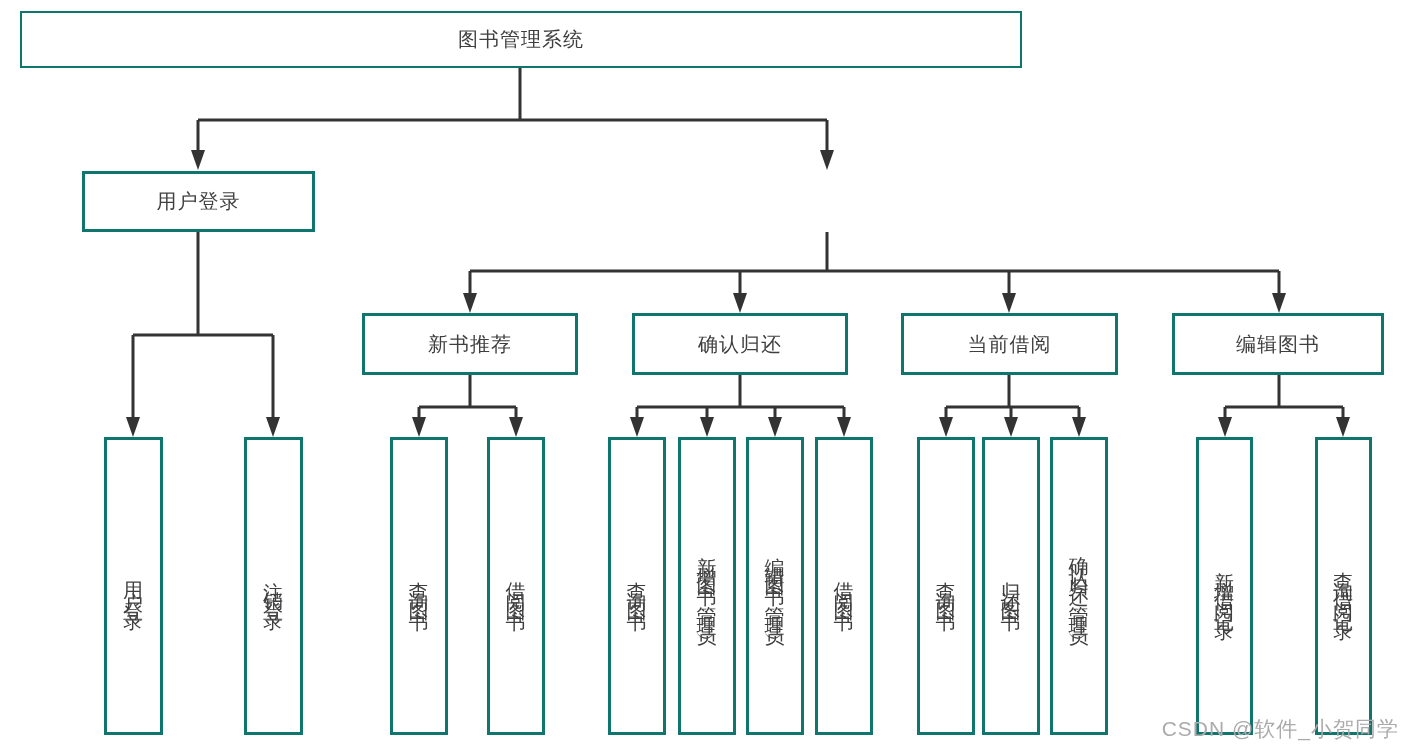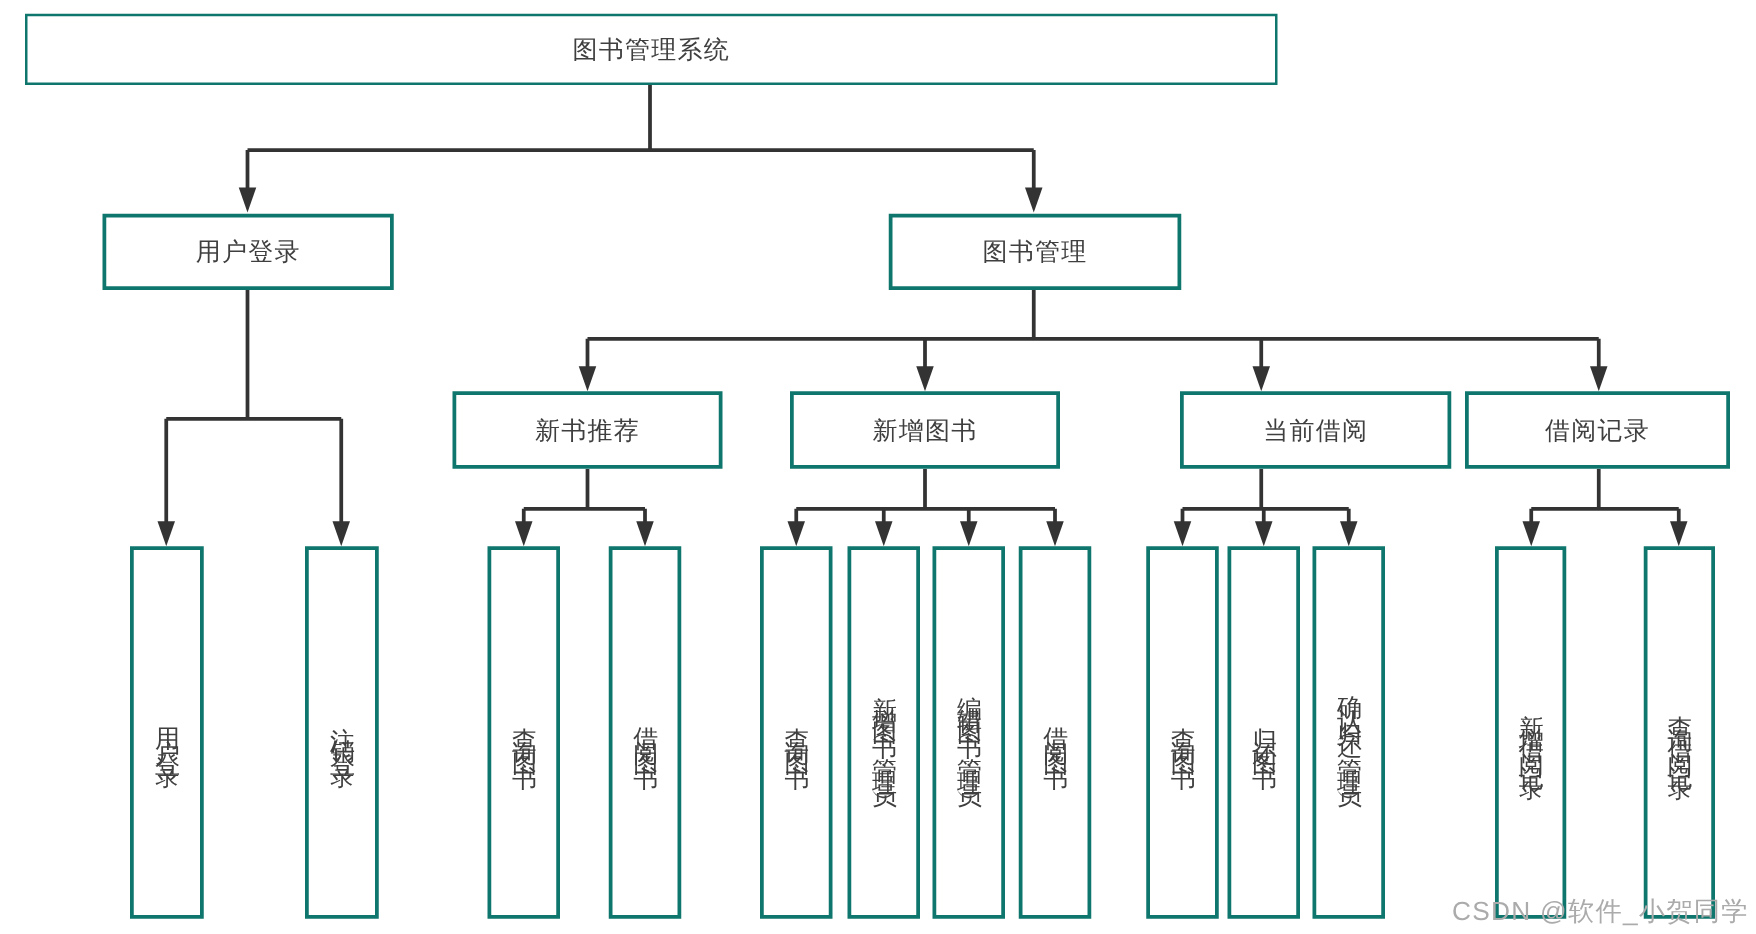--- a/index.html
+++ b/index.html
@@ -87,35 +87,32 @@
     </g>
   </svg>
 
   <div class="box hbox root" style="left:20px; top:11px; width:1002px; height:57px;">
     <span>图书管理系统</span>
   </div>
 
   <div class="box hbox" style="left:82px; top:171px; width:233px; height:61px;">
     <span>用户登录</span>
   </div>
-  <div class="box hbox" style="left:711px; top:171px; width:234px; height:61px;">
-    <span>图书管理</span>
-  </div>
 
   <div class="box hbox" style="left:362px; top:313px; width:216px; height:62px;">
     <span>新书推荐</span>
   </div>
   <div class="box hbox" style="left:632px; top:313px; width:216px; height:62px;">
-    <span>新增图书</span>
+    <span>确认归还</span>
   </div>
-  <div class="box hbox" style="left:944px; top:313px; width:217px; height:62px;">
+  <div class="box hbox" style="left:901px; top:313px; width:217px; height:62px;">
     <span>当前借阅</span>
   </div>
   <div class="box hbox" style="left:1172px; top:313px; width:212px; height:62px;">
-    <span>借阅记录</span>
+    <span>编辑图书</span>
   </div>
 
   <div class="box vbox" style="left:104px; top:437px; width:59px; height:298px;">
     <span>用户登录</span>
   </div>
   <div class="box vbox" style="left:244px; top:437px; width:59px; height:298px;">
     <span>注销登录</span>
   </div>
 
   <div class="box vbox" style="left:390px; top:437px; width:58px; height:298px;">

